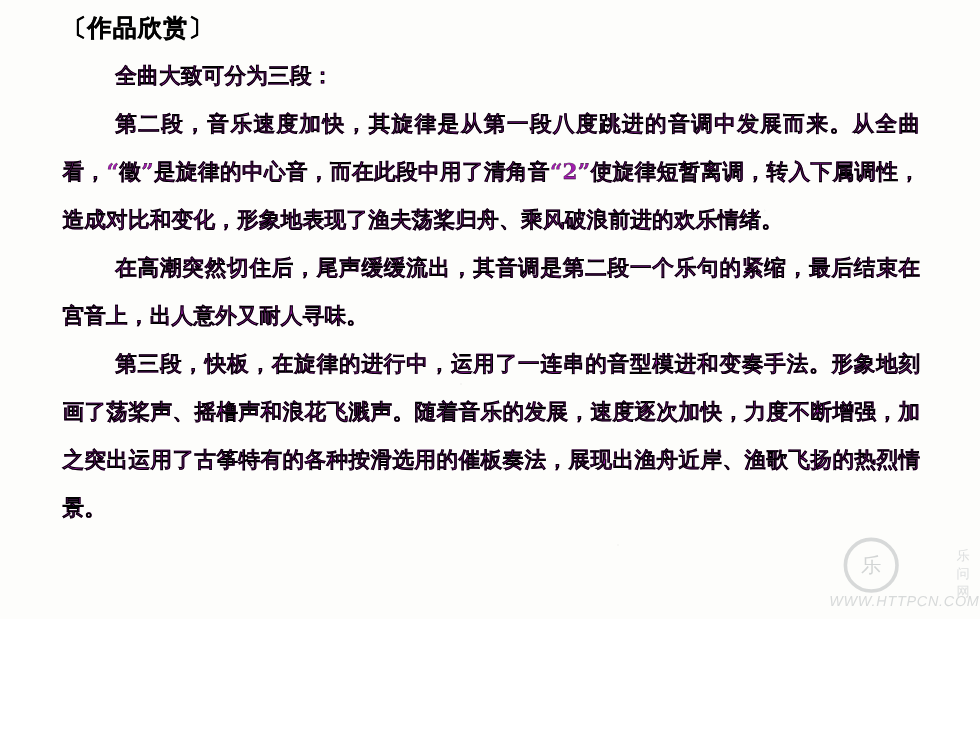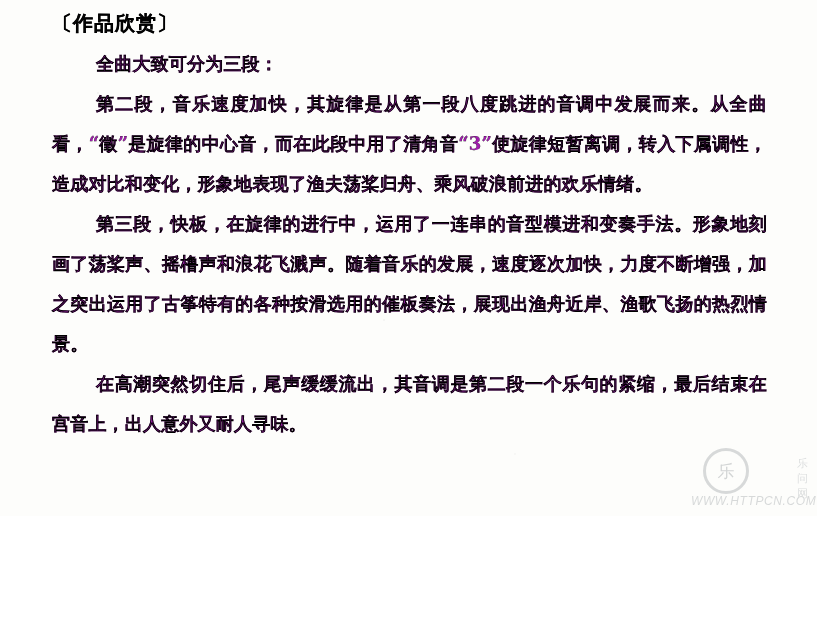--- a/index.html
+++ b/index.html
@@ -105,25 +105,25 @@
 
 <div id="page">
 
   <div class="doc">
 
     <div class="heading">〔作品欣赏〕</div>
 
     <p class="para">全曲大致可分为三段：</p>
 
 
-    <p class="para">第二段，音乐速度加快，其旋律是从第一段八度跳进的音调中发展而来。从全曲看，“徵”是旋律的中心音，而在此段中用了清角音“3”使旋律短暂离调，转入下属调性，造成对比和变化，形象地表现了渔夫荡桨归舟、乘风破浪前进的欢乐情绪。</p>
+    <p class="para">第二段，音乐速度加快，其旋律是从第一段八度跳进的音调中发展而来。从全曲看，“徵”是旋律的中心音，而在此段中用了清角音“2”使旋律短暂离调，转入下属调性，造成对比和变化，形象地表现了渔夫荡桨归舟、乘风破浪前进的欢乐情绪。</p>
+
+    <p class="para">在高潮突然切住后，尾声缓缓流出，其音调是第二段一个乐句的紧缩，最后结束在宫音上，出人意外又耐人寻味。</p>
 
     <p class="para">第三段，快板，在旋律的进行中，运用了一连串的音型模进和变奏手法。形象地刻画了荡桨声、摇橹声和浪花飞溅声。随着音乐的发展，速度逐次加快，力度不断增强，加之突出运用了古筝特有的各种按滑选用的催板奏法，展现出渔舟近岸、渔歌飞扬的热烈情景。</p>
-
-    <p class="para">在高潮突然切住后，尾声缓缓流出，其音调是第二段一个乐句的紧缩，最后结束在宫音上，出人意外又耐人寻味。</p>
 
   </div>
 
   <div class="watermark">
     <div class="wm-circle">
       <span>乐</span>
     </div>
     <div class="wm-text">乐问网</div>
     <div class="wm-url">WWW.HTTPCN.COM</div>
   </div>

